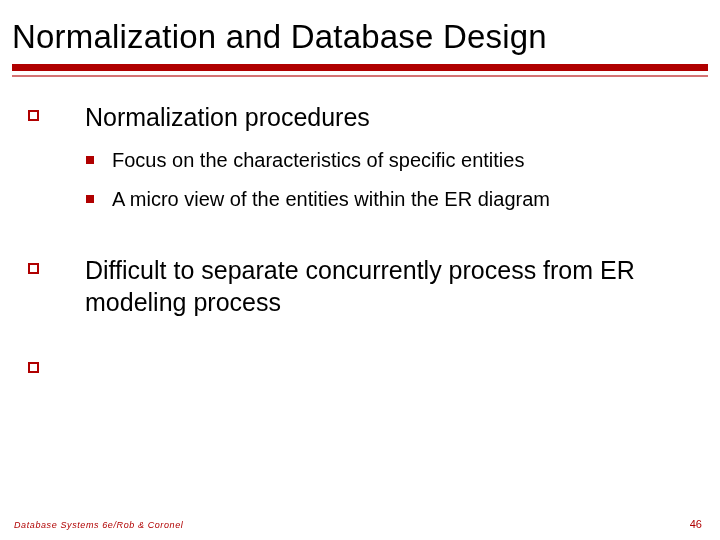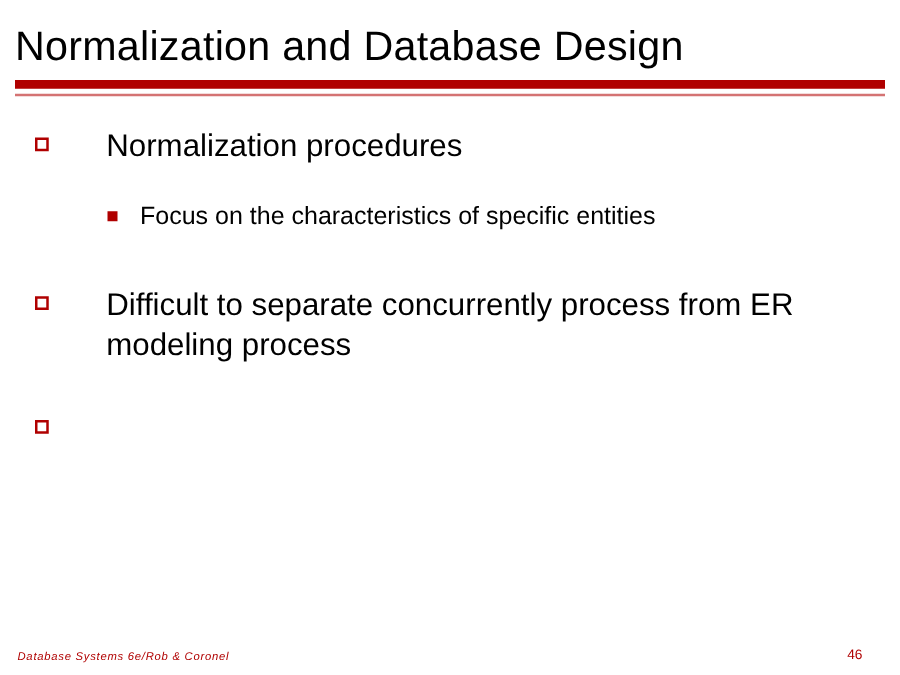--- a/index.html
+++ b/index.html
@@ -51,21 +51,21 @@
     box-sizing: border-box;
     margin: 9px 18px 0 0;
     flex: 0 0 auto;
   }
   .l1 .text {
     font-size: 25px;
     color: #000;
     line-height: 1.3;
   }
   .sub {
-    margin: 27px 0 10px 58px;
+    margin: 14px 0 10px 58px;
   }
   .l2 {
     display: flex;
     align-items: flex-start;
     margin: 14px 0 14px 0;
   }
   .l2 .bullet {
     width: 8px;
     height: 8px;
     background: #b00000;
@@ -74,21 +74,21 @@
   }
   .l2 .text {
     font-size: 20px;
     color: #000;
     line-height: 1.25;
   }
   .gap-lg { height: 18px; }
   .footer {
     position: absolute;
     left: 0;
-    right: 16px;
+    right: 4px;
     bottom: 10px;
     display: flex;
     justify-content: space-between;
     align-items: flex-end;
     padding: 0 14px;
   }
   .footer-left {
     font-size: 9px;
     font-style: italic;
     color: #b00000;
@@ -113,20 +113,24 @@
     <div class="l1">
       <div class="bullet"></div>
       <div class="text">Normalization procedures</div>
     </div>
 
     <div class="sub">
       <div class="l2">
         <div class="bullet"></div>
         <div class="text">Focus on the characteristics of specific entities</div>
       </div>
+      <div class="l2">
+        <div class="bullet"></div>
+        <div class="text">A micro view of the entities within the ER diagram</div>
+      </div>
     </div>
 
     <div class="gap-lg"></div>
 
     <div class="l1">
       <div class="bullet"></div>
       <div class="text">Difficult to separate concurrently process from ER modeling process</div>
     </div>
 
     <div class="gap-lg"></div>

